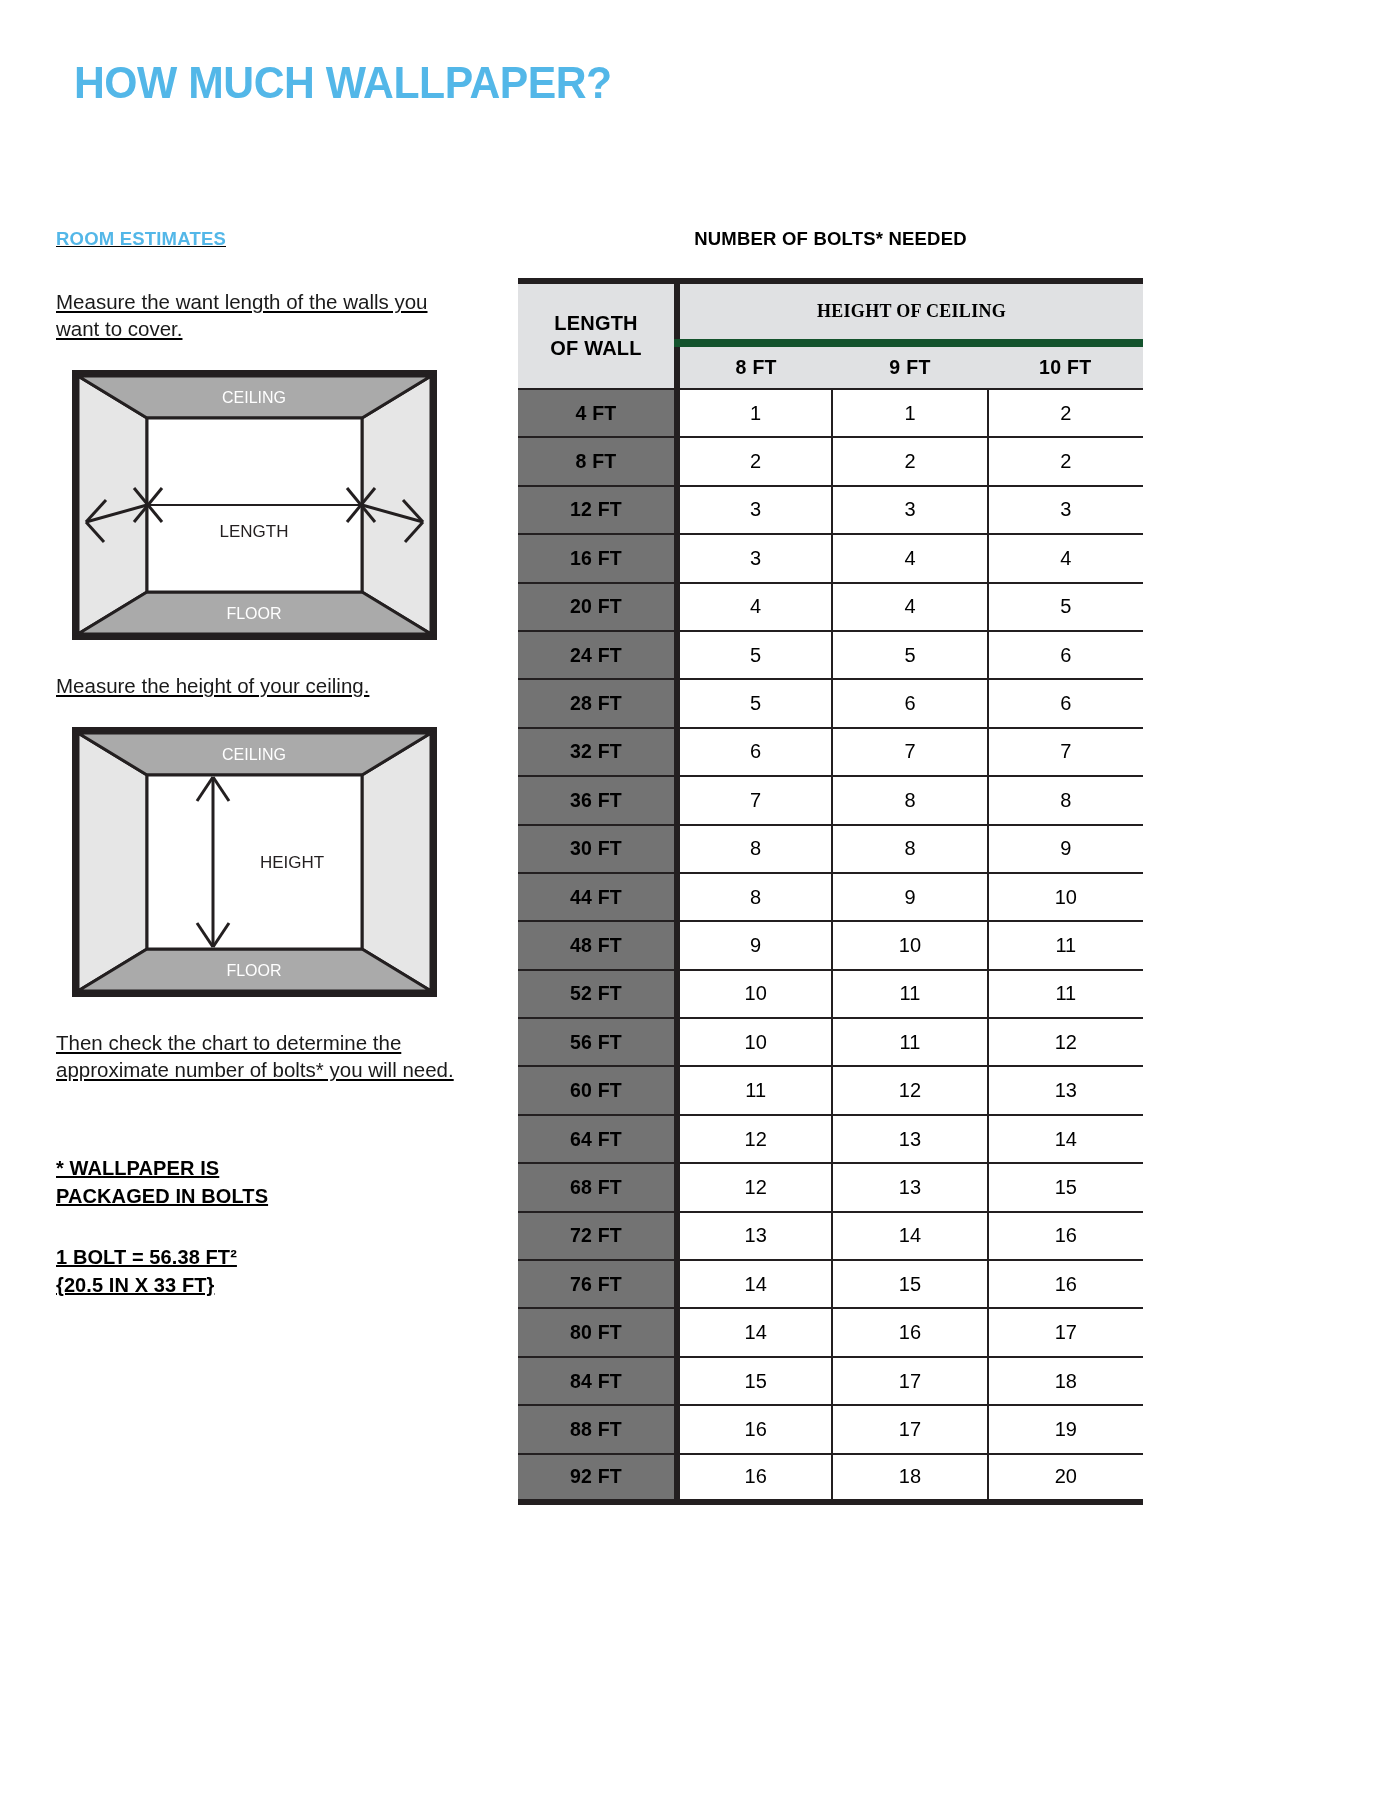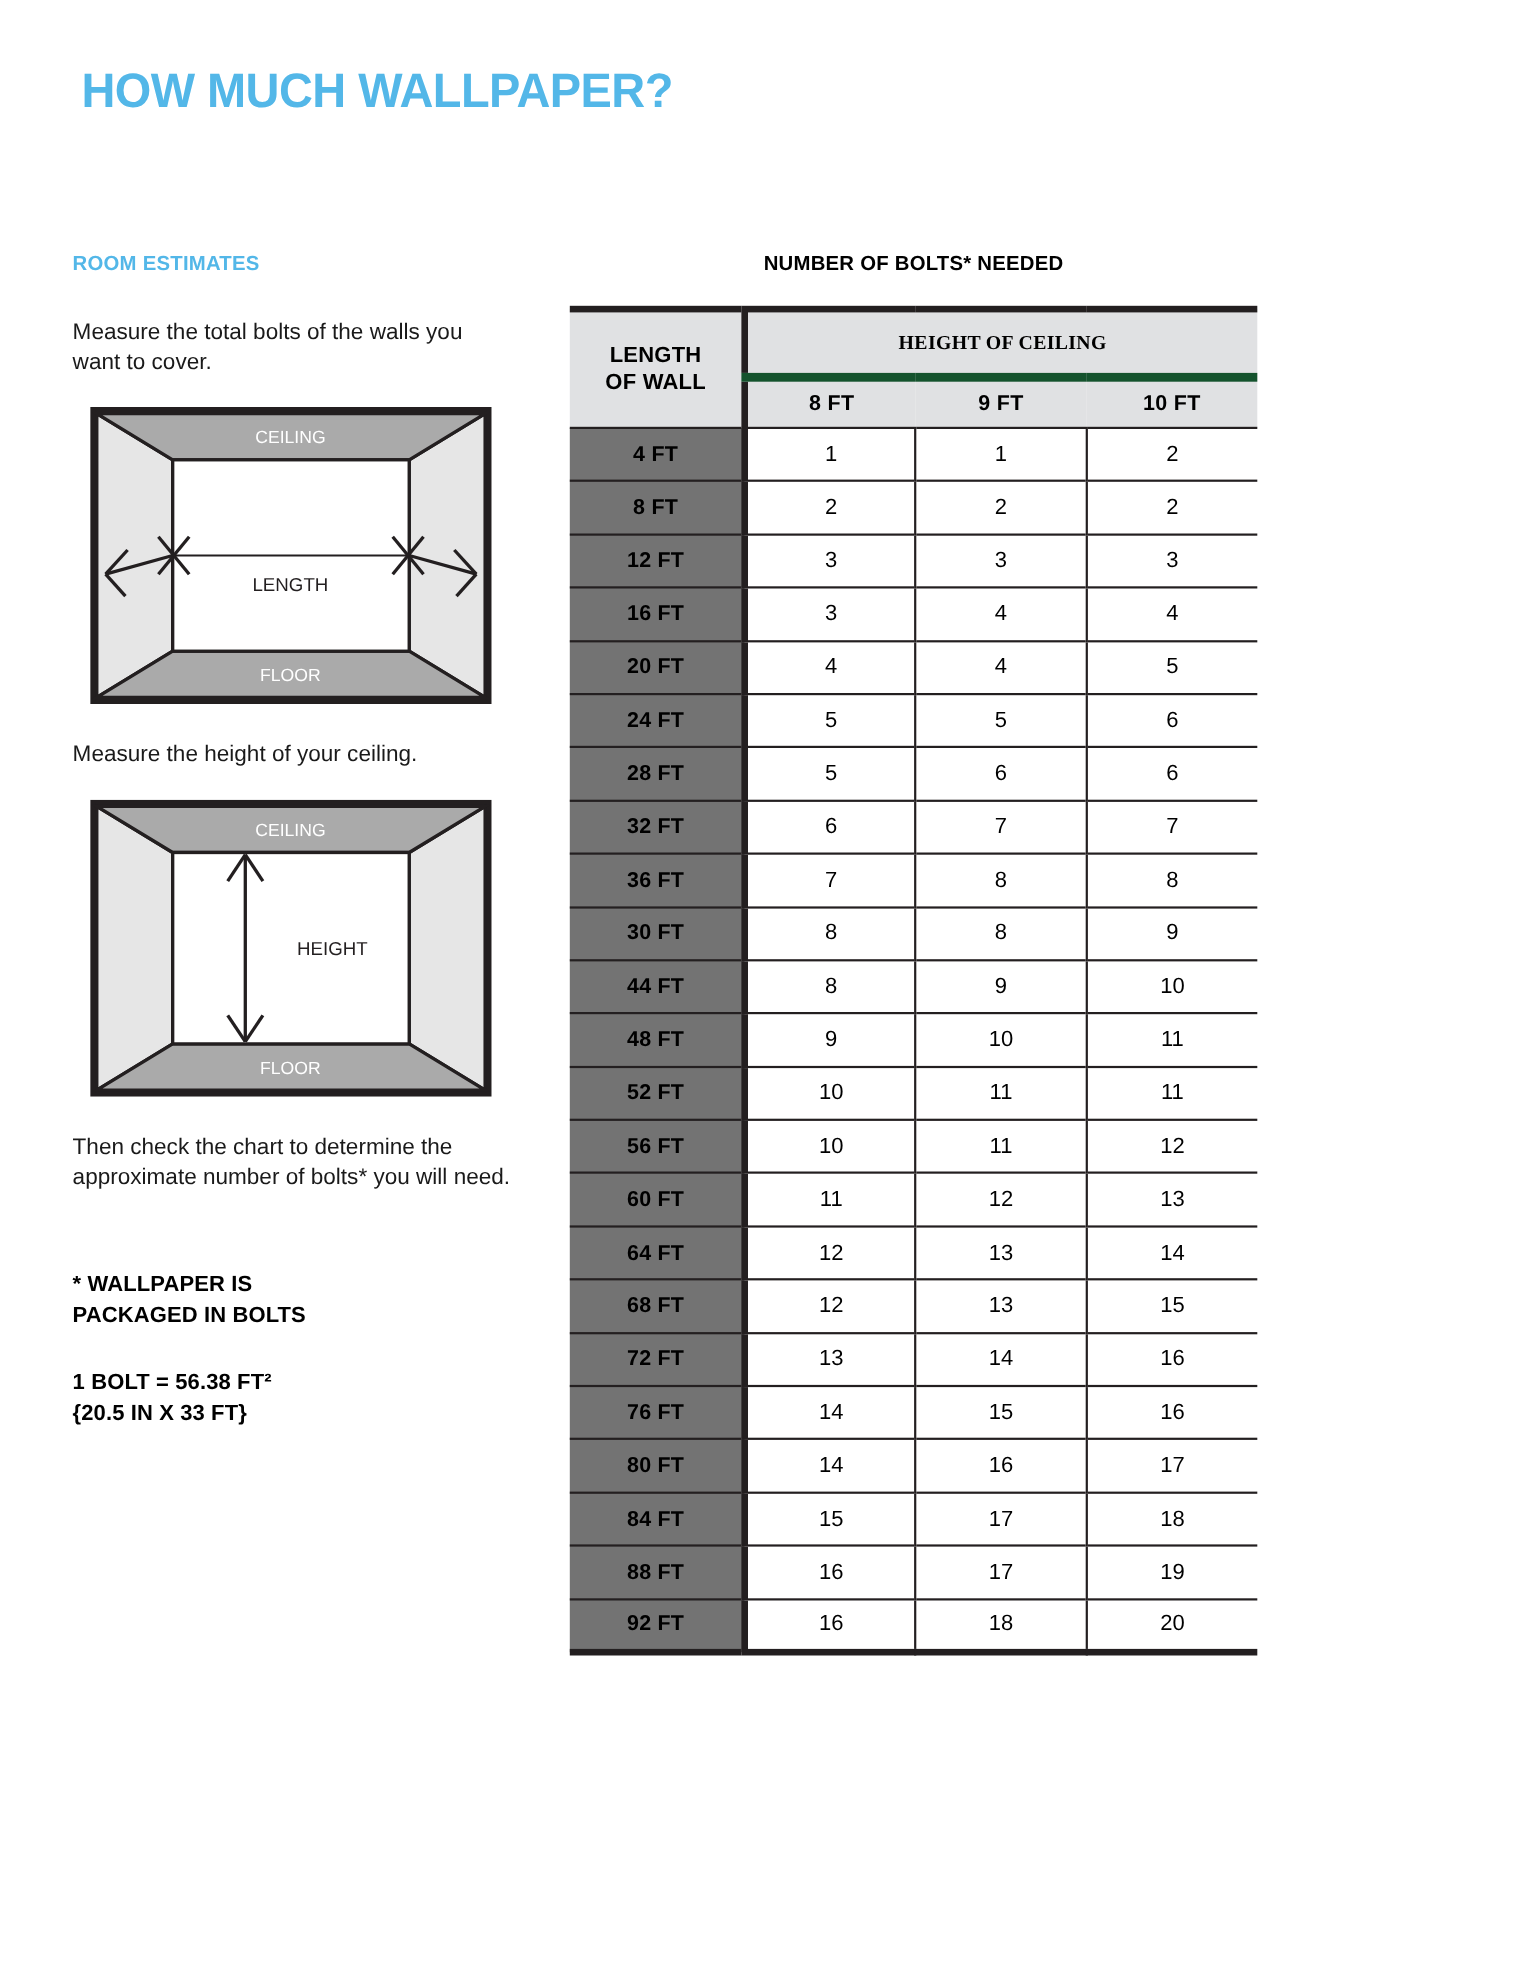--- a/index.html
+++ b/index.html
@@ -24,21 +24,21 @@
     font-size: 44px;
     font-weight: bold;
     letter-spacing: -0.5px;
     color: #53b7e8;
     transform: scaleX(0.97);
     transform-origin: left center;
     white-space: nowrap;
   }
 
   
-  .left-col { position: absolute; left: 66px; top: 228px; width: 400px; }
+  .left-col { position: absolute; left: 56px; top: 228px; width: 400px; text-decoration: underline; }
 
   .section-head {
     font-size: 18.5px;
     font-weight: bold;
     color: #53b7e8;
     letter-spacing: 0.2px;
     margin: 0 0 38px 0;
     white-space: nowrap;
   }
 
@@ -145,21 +145,21 @@
 <body>
 
 <div class="page">
 
   <div class="main-title">HOW MUCH WALLPAPER?</div>
 
   <div class="left-col">
 
     <div class="section-head">ROOM ESTIMATES</div>
 
-    <p class="body-text">Measure the total bolts of the walls you want to cover.</p>
+    <p class="body-text">Measure the want length of the walls you want to cover.</p>
 
     <div class="room-wrap">
       <svg class="room-svg" width="365" height="270" viewBox="0 0 365 270">
 
         <rect x="3" y="3" width="359" height="264" fill="#ffffff" stroke="#231f20" stroke-width="6"></rect>
 
         <polygon points="6,6 75,48 75,222 6,264" fill="#e6e6e6" stroke="#231f20" stroke-width="3"></polygon>
 
         <polygon points="359,6 290,48 290,222 359,264" fill="#e6e6e6" stroke="#231f20" stroke-width="3"></polygon>
 

